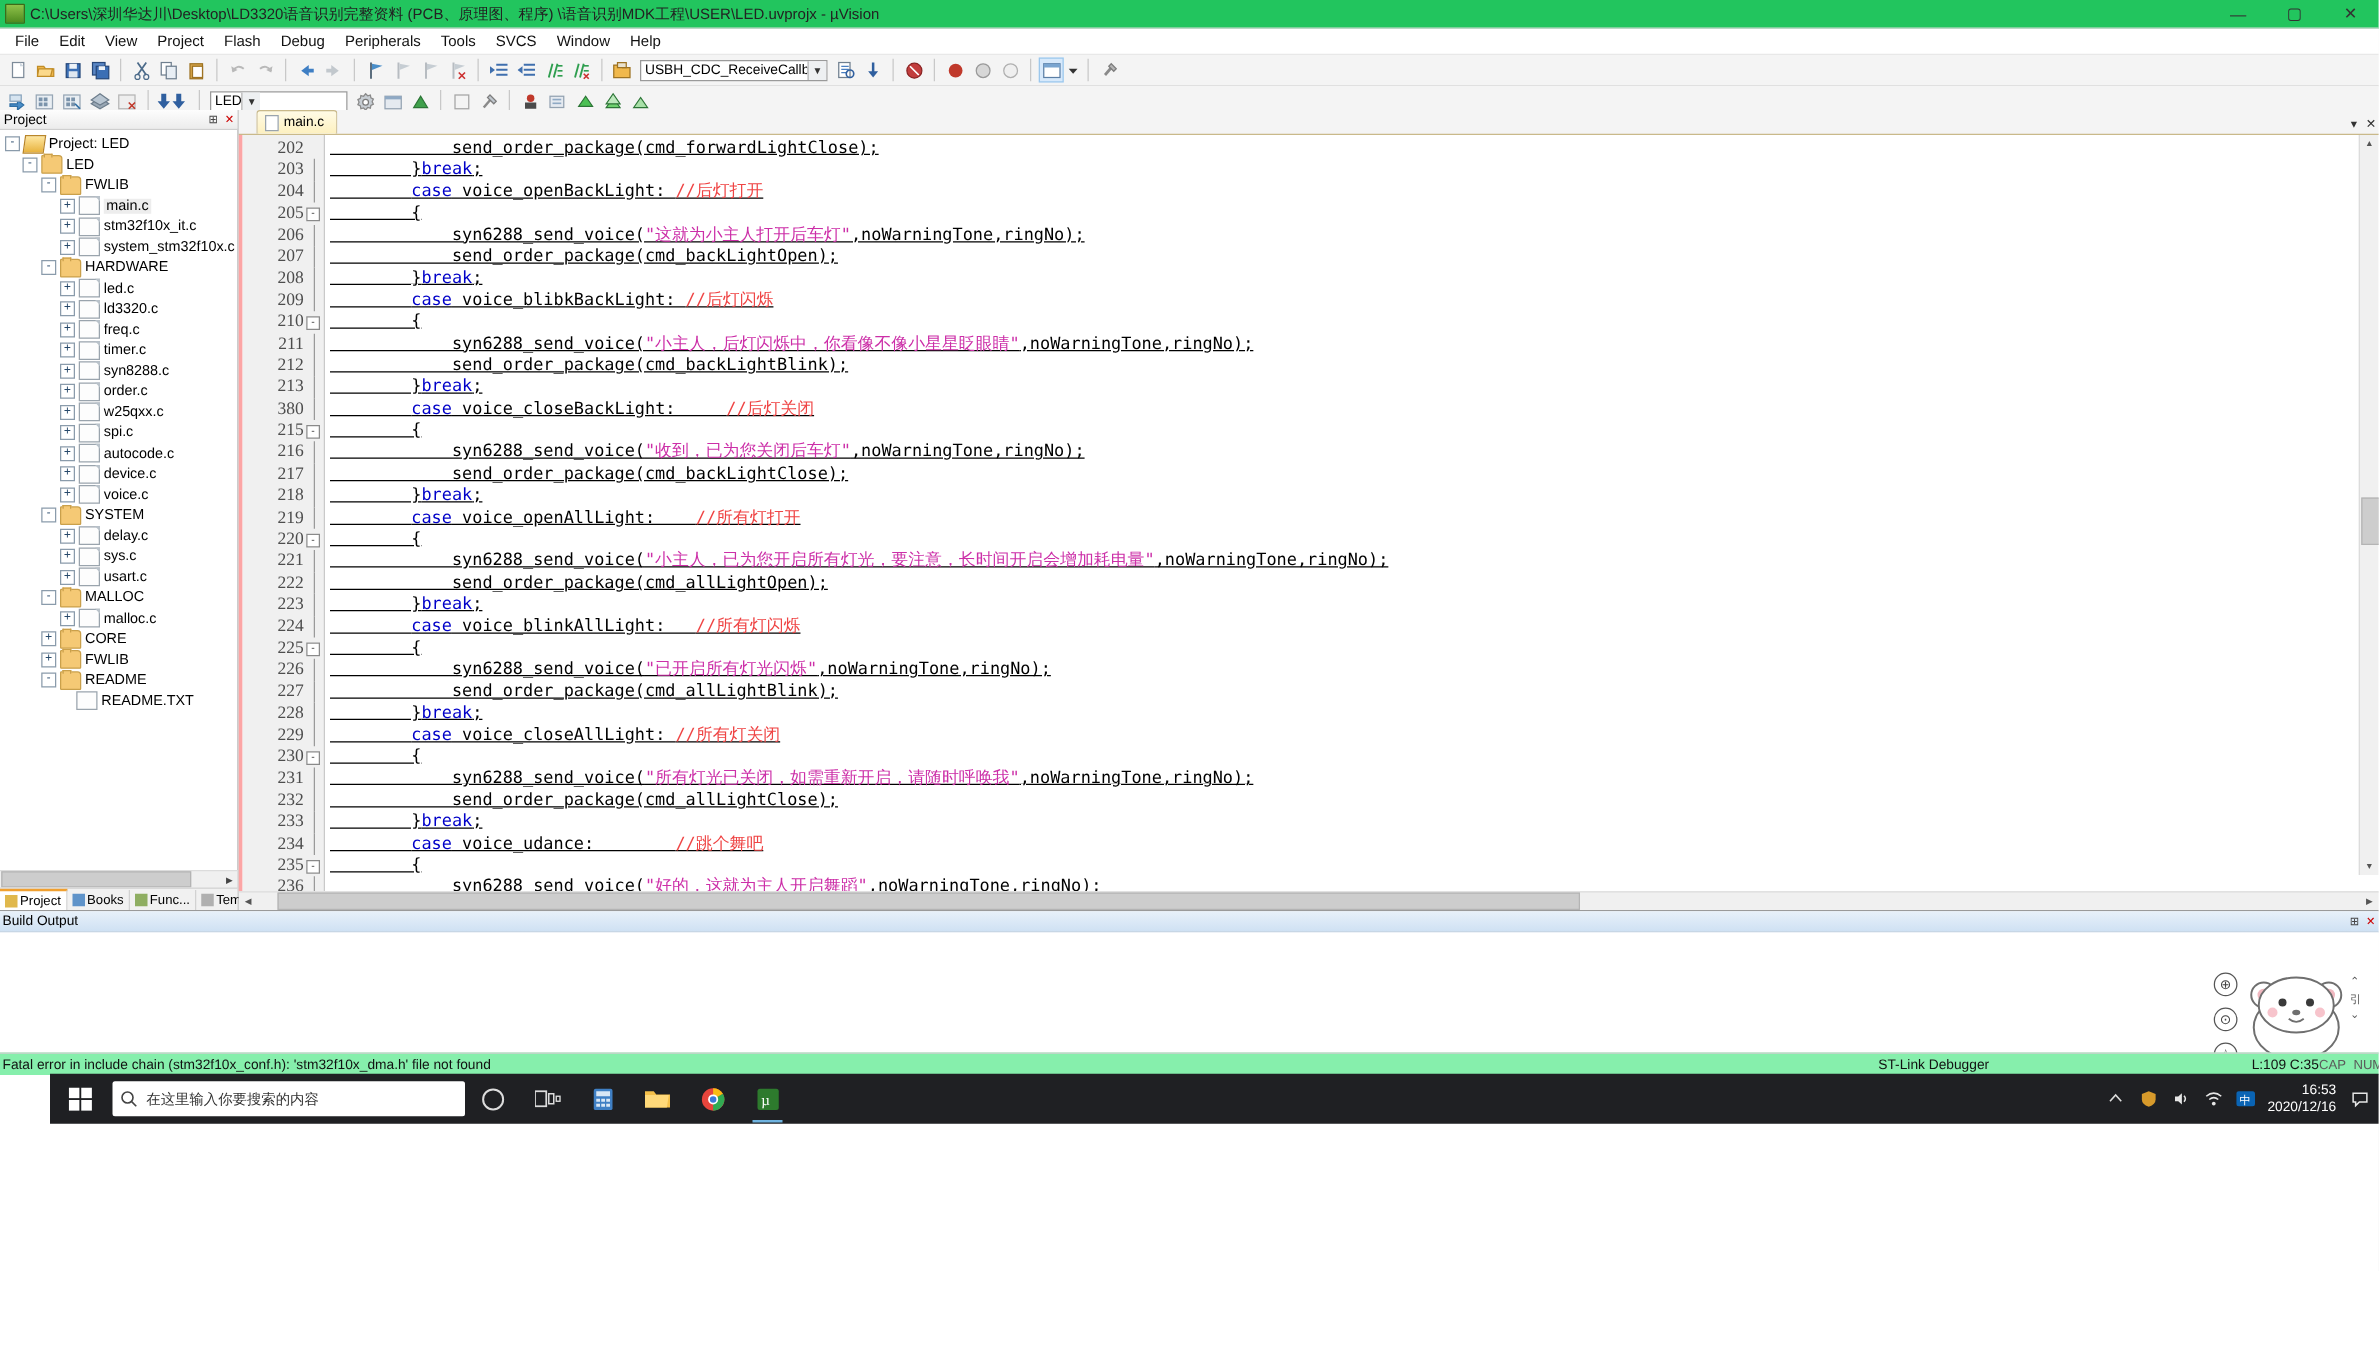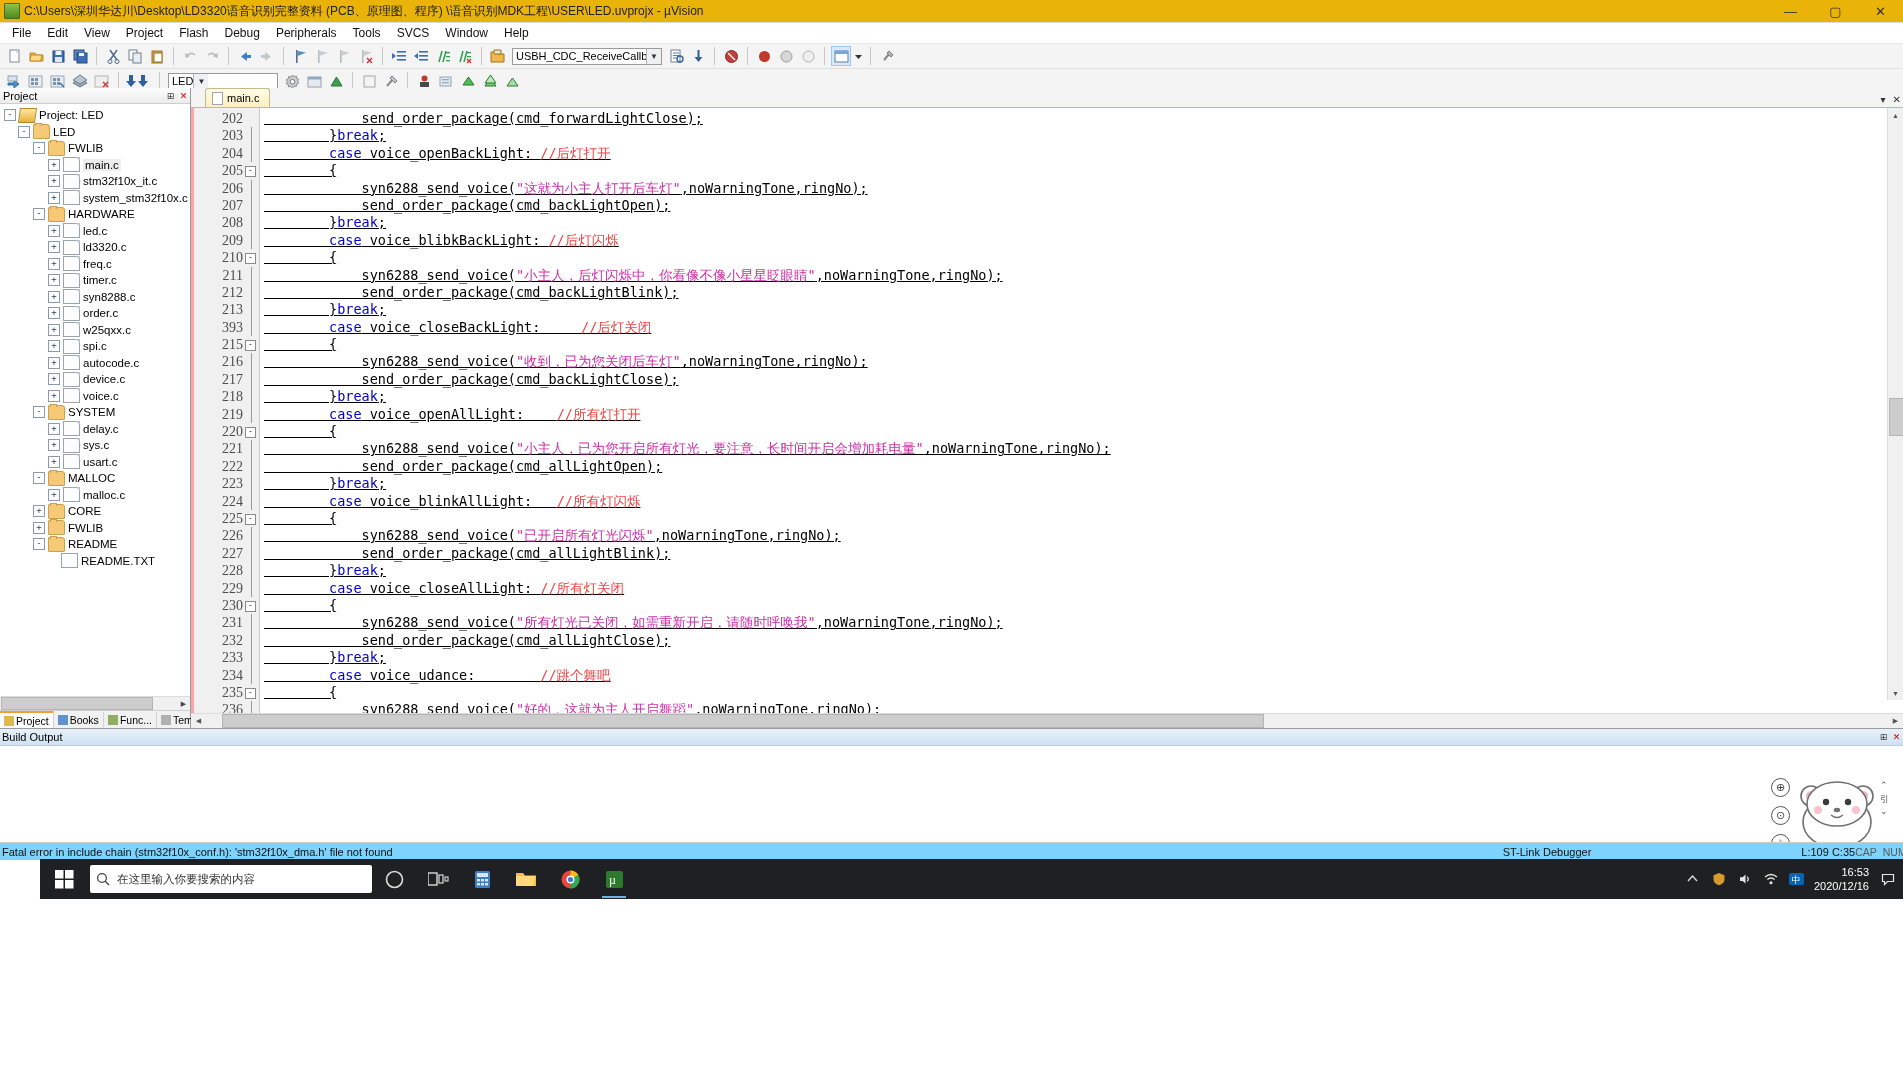--- a/index.html
+++ b/index.html
@@ -6,21 +6,21 @@
   body{
     width:1903px;height:1080px;overflow:hidden;
     font-family:"Liberation Sans","DejaVu Sans",sans-serif;
     font-size:12px;background:#f0f0f0;color:#000;
     -webkit-font-smoothing:none;
   }
   .app{position:relative;width:1903px;height:1080px;background:#fff;}
 
   
   .titlebar{
-    height:22px;background:#eab308;border-bottom:1px solid #dcdcdc;
+    height:22px;background:#22c55e;border-bottom:1px solid #dcdcdc;
     display:flex;align-items:center;position:relative;
   }
   .title-ico{width:14px;height:14px;margin:0 4px 0 4px;flex:none;
     background:linear-gradient(#8fc24a,#4f8a1f);border:1px solid #3e6b18;border-radius:1px;}
   .title-text{font-size:12px;color:#222;white-space:nowrap;overflow:hidden;}
   .wincontrols{position:absolute;right:0;top:0;height:22px;display:flex;}
   .wc{width:45px;height:22px;display:flex;align-items:center;justify-content:center;
       font-size:13px;color:#333;}
 
   
@@ -124,21 +124,21 @@
   .ed-hs-arrow{width:15px;display:flex;align-items:center;justify-content:center;font-size:7px;color:#555;}
 
   
   .buildpane{position:absolute;left:0;right:0;top:728px;height:112px;background:#fff;border-top:1px solid #9a9a9a;}
   .bp-head{height:16px;background:linear-gradient(#e8f1fa,#cfe1f3);border-bottom:1px solid #b9cbdd;
     display:flex;align-items:center;font-size:11px;padding-left:2px;}
   .bp-head .spacer{flex:1;}
   .bp-body{height:94px;background:#fff;}
 
   
-  .statusbar{position:absolute;left:0;right:0;top:842px;height:17px;background:#7dd3fc;
+  .statusbar{position:absolute;left:0;right:0;top:842px;height:17px;background:#86efac;
     border-top:1px solid #cfcfcf;display:flex;align-items:center;font-size:11px;color:#111;}
   .sb-msg{padding-left:2px;white-space:nowrap;}
   .sb-mid{margin-left:1110px;white-space:nowrap;text-align:center;}
   .sb-lc{margin-left:210px;white-space:nowrap;}
   .sb-flags{margin-left:auto;display:flex;gap:6px;padding-right:6px;color:#5a5a5a;font-size:10.5px;}
 
   
   .mascot{position:absolute;right:12px;bottom:228px;width:120px;height:78px;}
   .m-badge{position:absolute;width:17px;height:17px;border:1.5px solid #555;border-radius:50%;
     background:#fff;display:flex;align-items:center;justify-content:center;font-size:11px;color:#444;}
@@ -714,21 +714,21 @@
             <div class="gline"><span>204</span><span class="foldline"></span></div>
             <div class="gline"><span>205</span><span class="fold">-</span></div>
             <div class="gline"><span>206</span><span class="foldline"></span></div>
             <div class="gline"><span>207</span><span class="foldline"></span></div>
             <div class="gline"><span>208</span><span class="foldline"></span></div>
             <div class="gline"><span>209</span><span class="foldline"></span></div>
             <div class="gline"><span>210</span><span class="fold">-</span></div>
             <div class="gline"><span>211</span><span class="foldline"></span></div>
             <div class="gline"><span>212</span><span class="foldline"></span></div>
             <div class="gline"><span>213</span><span class="foldline"></span></div>
-            <div class="gline"><span>393</span><span class="foldline"></span></div>
+            <div class="gline"><span>380</span><span class="foldline"></span></div>
             <div class="gline"><span>215</span><span class="fold">-</span></div>
             <div class="gline"><span>216</span><span class="foldline"></span></div>
             <div class="gline"><span>217</span><span class="foldline"></span></div>
             <div class="gline"><span>218</span><span class="foldline"></span></div>
             <div class="gline"><span>219</span><span class="foldline"></span></div>
             <div class="gline"><span>220</span><span class="fold">-</span></div>
             <div class="gline"><span>221</span><span class="foldline"></span></div>
             <div class="gline"><span>222</span><span class="foldline"></span></div>
             <div class="gline"><span>223</span><span class="foldline"></span></div>
             <div class="gline"><span>224</span><span class="foldline"></span></div>

